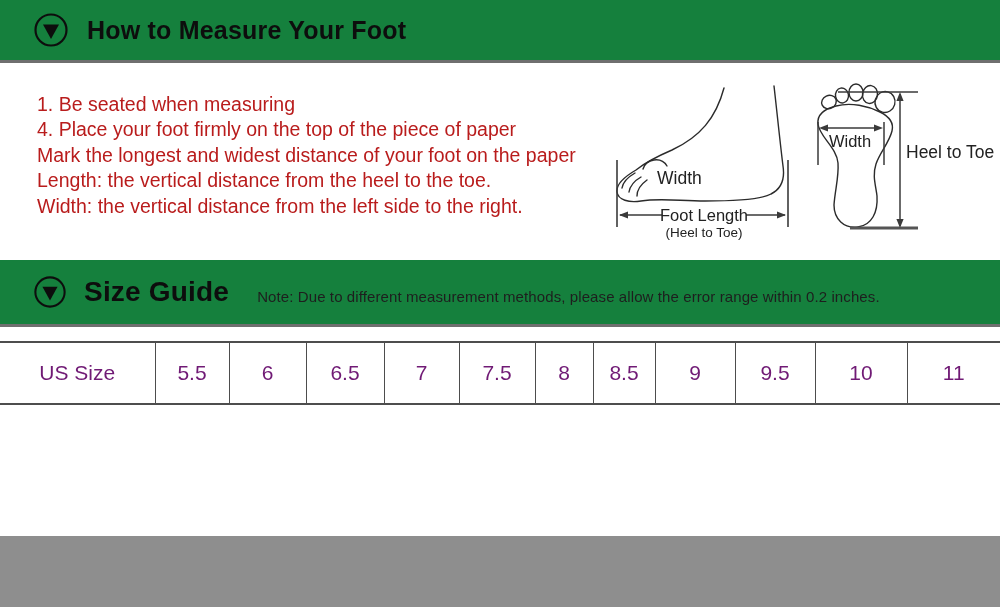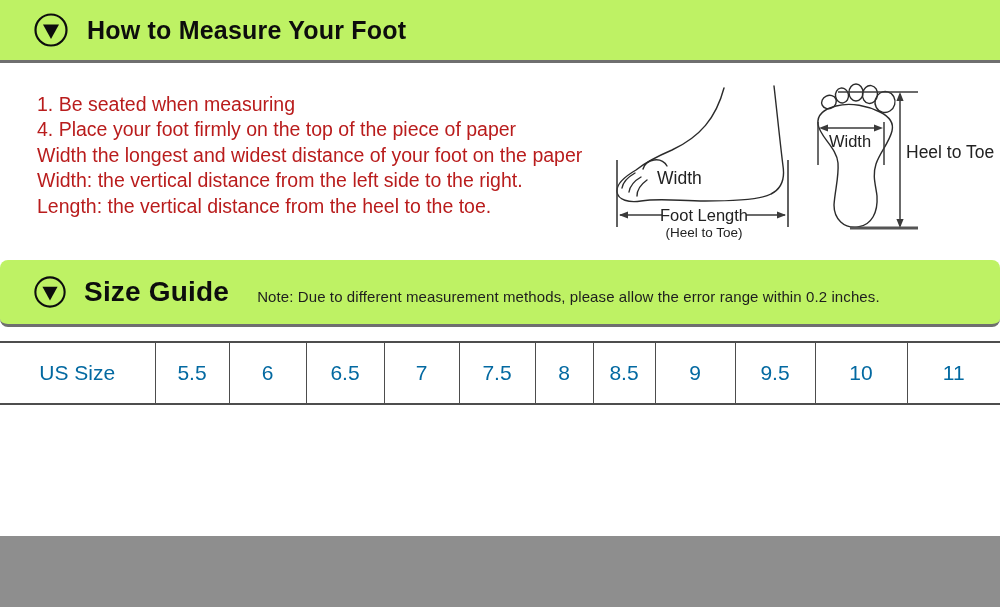--- a/index.html
+++ b/index.html
@@ -1,36 +1,36 @@
 <!DOCTYPE html>
 <html><head>
 <meta charset="utf-8">
 <style>
   html,body{margin:0;padding:0;background:#ffffff;}
   .page{position:relative;width:1000px;height:607px;background:#ffffff;overflow:hidden;
         font-family:"Liberation Sans", sans-serif;color:#111;}
-  .bar{position:absolute;left:0;right:0;background:#bef264;border-bottom:3px solid #6f6f6f;
+  .bar{position:absolute;left:0;right:0;background:#15803d;border-bottom:3px solid #6f6f6f;
        display:flex;align-items:center;}
   .bar1{top:0;height:60px;}
-  .bar2{top:260px;height:64px;border-radius:8px;}
+  .bar2{top:260px;height:64px;}
   .bar .icon{margin-left:33px;flex:0 0 auto;display:flex;align-items:center;}
   .bar h1{font-size:25px;font-weight:bold;margin:0 0 0 18px;color:#0d0d0d;letter-spacing:.2px;}
   .bar2 h1{font-size:28px;margin-left:17px;}
   .bar .note{font-size:15px;color:#1e1e1e;margin-left:28px;margin-top:9px;letter-spacing:.1px;}
   .instructions{position:absolute;top:92px;left:37px;font-size:19.5px;line-height:25.4px;color:#b91c1c;}
   .instructions div{white-space:nowrap;}
   .diagram{position:absolute;}
   .diag-side{left:610px;top:80px;}
   .diag-top{left:805px;top:78px;}
   svg text{font-family:"Liberation Sans", sans-serif;fill:#222;}
   table.size{position:absolute;top:341px;left:0;width:1000px;border-collapse:collapse;
              table-layout:fixed;border-top:2px solid #4d4d4d;}
   table.size tr{height:62px;border-bottom:2px solid #4d4d4d;}
   table.size td{border-left:1px solid #4d4d4d;text-align:center;vertical-align:middle;
-                font-size:21px;color:#0369a1;padding:0;}
+                font-size:21px;color:#701a75;padding:0;}
   table.size td:first-child{border-left:none;}
   .squeeze{letter-spacing:-1.3px;display:inline-block;transform:scaleX(.93);}
   .footer-bar{position:absolute;left:0;right:0;top:536px;height:71px;background:#8e8e8e;}
 </style>
 </head>
 <body>
 
 <div class="page">
 
   <div class="bar bar1">
@@ -39,23 +39,23 @@
         <circle cx="18" cy="18" r="15.5" fill="none" stroke="#0d0d0d" stroke-width="2.2"></circle>
         <polygon points="10,12.5 26,12.5 18,27" fill="#0d0d0d"></polygon>
       </svg>
     </span>
     <h1>How to Measure Your Foot</h1>
   </div>
 
   <div class="instructions">
     <div>1. Be seated when measuring</div>
     <div>4. Place your foot firmly on the top of the piece of paper</div>
-    <div>Width the longest and widest distance of your foot on the paper</div>
+    <div>Mark the longest and widest distance of your foot on the paper</div>
+    <div>Length: the vertical distance from the heel to the toe.</div>
     <div>Width: the vertical distance from the left side to the right.</div>
-    <div>Length: the vertical distance from the heel to the toe.</div>
   </div>
 
   <div class="diagram diag-side">
     <svg width="192" height="168" viewBox="0 0 192 168">
       <g fill="none" stroke="#2b2b2b" stroke-width="1.4" stroke-linecap="round">
 
         <path d="M114,8
                  C106,38 90,57 62,70
                  C48,76 36,82 26,90
                  C14,97 6,104 7,112

